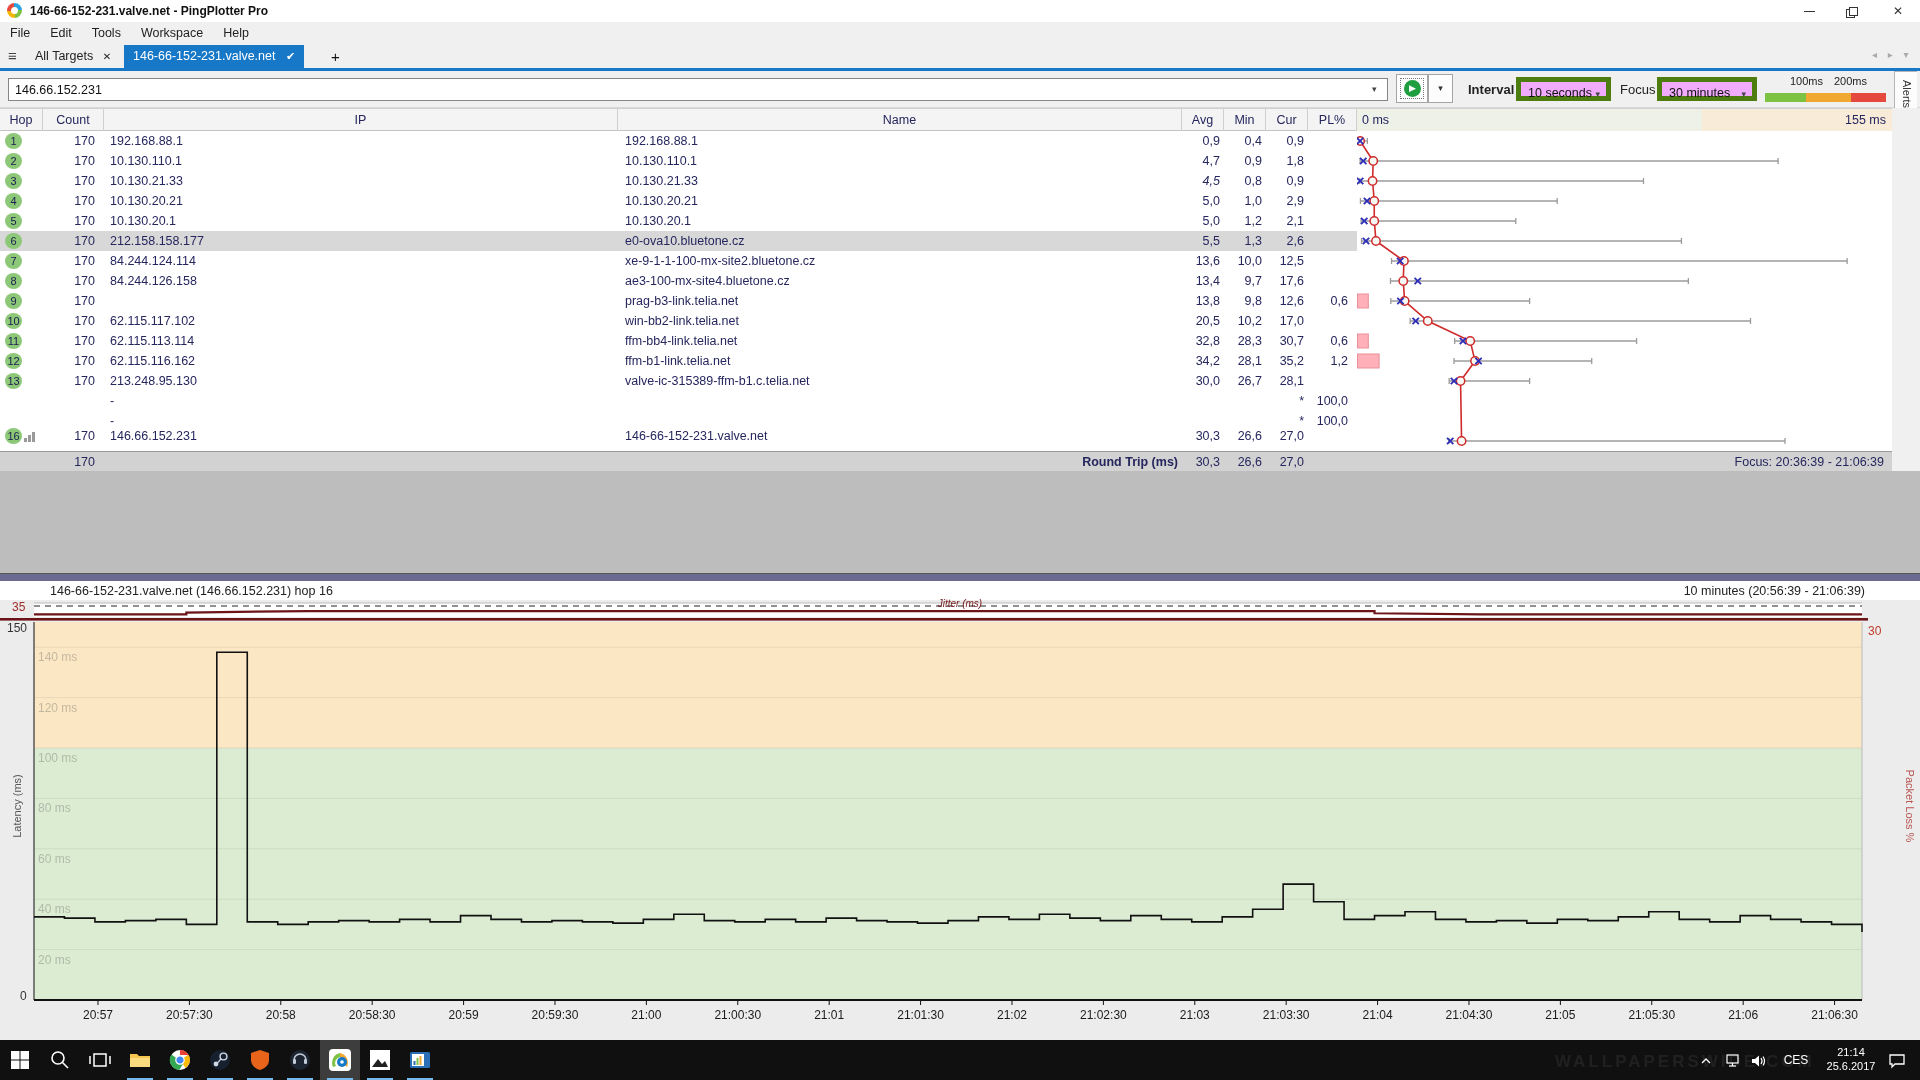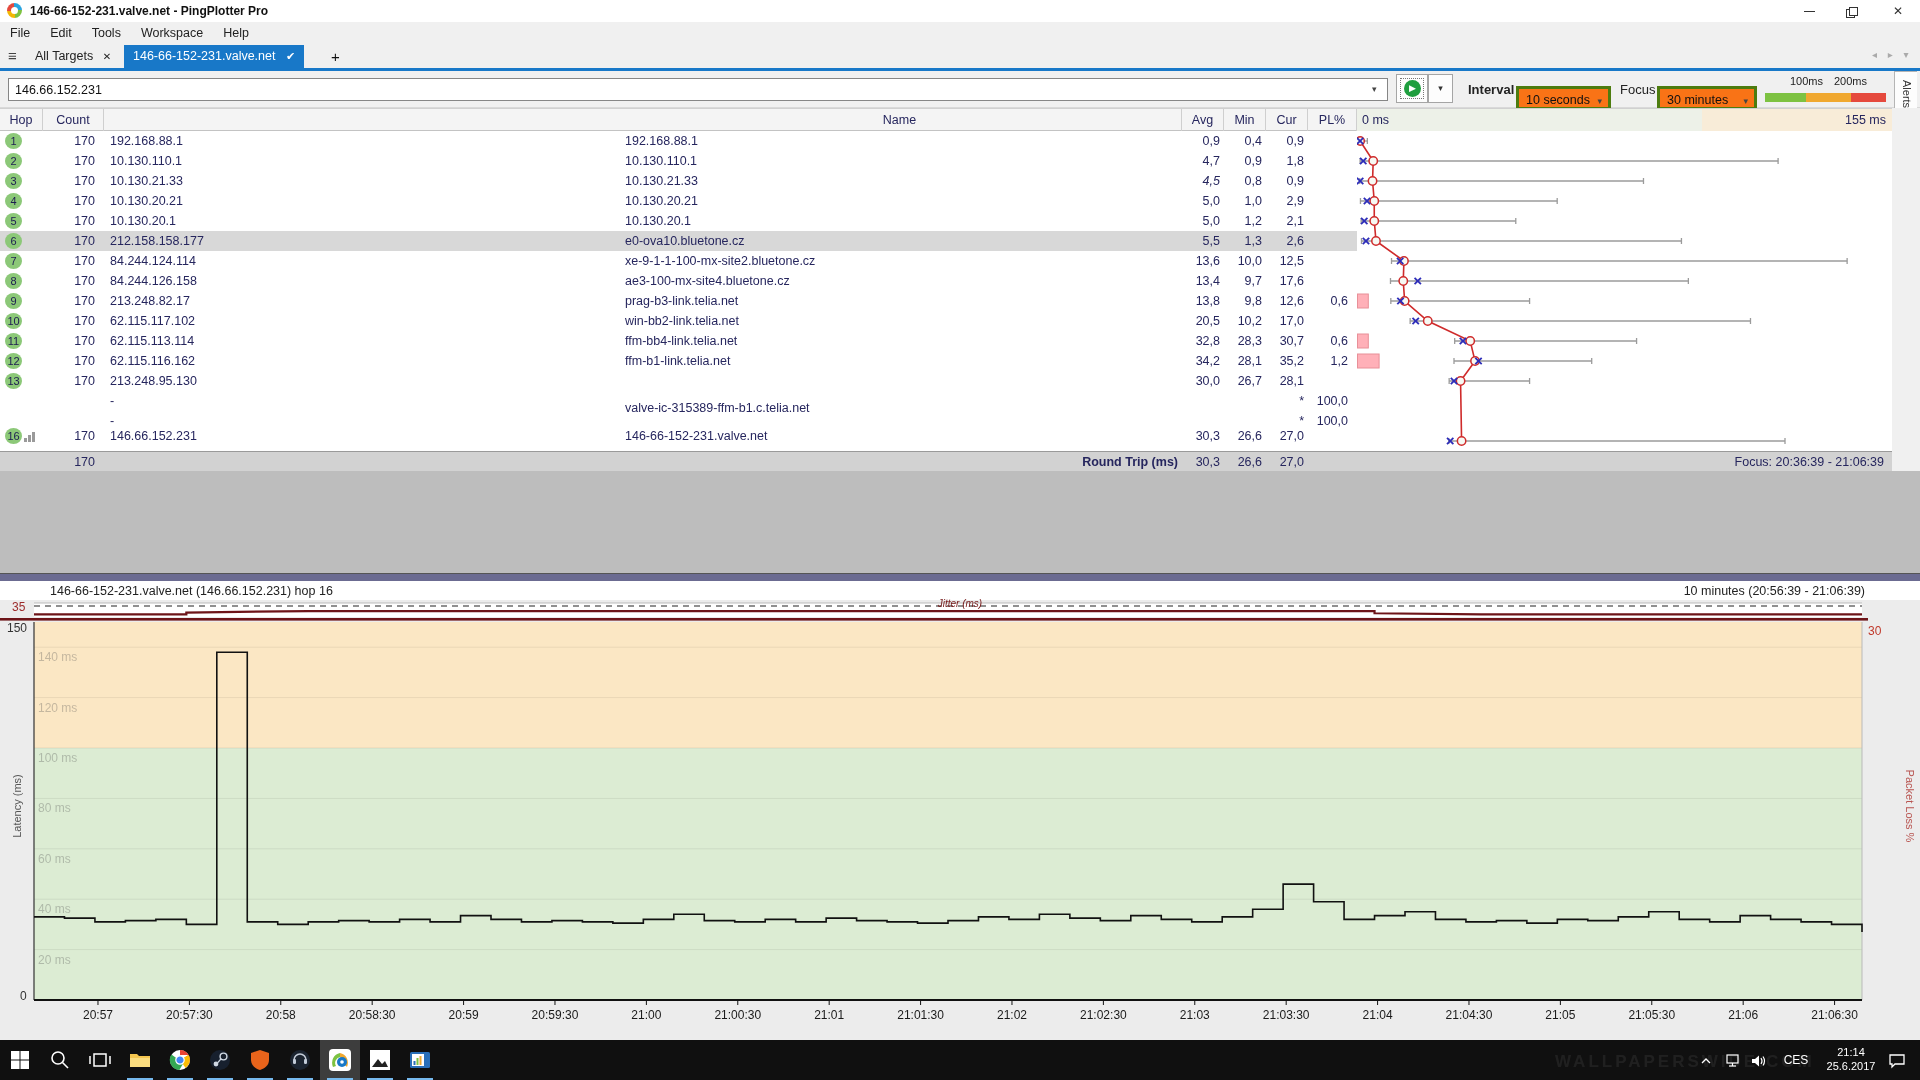--- a/index.html
+++ b/index.html
@@ -37,21 +37,21 @@
   #toolbar{left:0;top:71px;width:1920px;height:37px;background:#f0f0f0;border-bottom:1px solid #d9d9d9;}
   #addr{left:8px;top:7px;width:1380px;height:23px;background:#fff;border:1px solid #868686;font-size:12.5px;color:#111;padding:0 20px 0 6px;}
   #addr-arrow{left:1372px;top:13px;font-size:9px;color:#444;}
   .toolbtn{top:3px;height:29px;background:#fdfdfd;border:1px solid #a5a5a5;text-align:center;}
   #play-btn{left:1396px;width:32px;}
   #play-btn .dot{position:absolute;left:3px;top:3px;right:3px;bottom:3px;border:1px dotted #777;}
   #play-circle{position:absolute;left:7px;top:5px;width:17px;height:17px;border-radius:50%;background:#1e9e3e;color:#fff;font-size:9px;line-height:17px;text-align:center;}
   #play-drop{left:1428px;width:25px;font-size:9px;color:#333;line-height:27px;}
   .tool-label{top:11px;font-size:13px;color:#222;}
   #lbl-interval{left:1468px;font-weight:bold;} #lbl-focus{left:1620px;}
-  .combo{top:6px;height:24px;background:#f97316;border:3px solid #4d7c0f;font-size:12.5px;color:#111;line-height:22px;padding-left:7px;margin-top:9px;}
+  .combo{top:6px;height:24px;background:#f0abfc;border:5px solid #4d7c0f;font-size:12.5px;color:#111;line-height:22px;padding-left:7px;}
   .combo .arr{position:absolute;right:6px;top:1px;font-size:9px;color:#444;}
   #combo-interval{left:1516px;width:95px;}
   #combo-focus{left:1657px;width:100px;}
   #legend-bar{left:1765px;top:22px;width:121px;height:9px;}
   #legend-bar .seg{position:absolute;top:0;height:9px;}
   .legend-lbl{top:4px;font-size:11px;color:#222;}
   #alerts-tab{left:1894px;top:71px;width:23px;height:47px;background:#fdfdfd;border:1px solid #b5b5b5;border-right:none;
     writing-mode:vertical-rl;font-size:11px;color:#333;text-align:center;line-height:21px;}
 
   
@@ -162,20 +162,21 @@
         <span class="seg" style="left: 41px; width: 45px; background: rgb(240, 168, 48);"></span>
         <span class="seg" style="left: 86px; width: 35px; background: rgb(229, 73, 61);"></span>
       </span>
   </div>
   <div class="abs" id="alerts-tab">Alerts</div>
 
   <div class="abs" id="tbl-right-gutter"></div>
   <div class="abs" id="tbl-header">
       <span class="hcell" style="left: 0px; width: 43px;">Hop</span>
       <span class="hcell" style="left: 43px; width: 61px;">Count</span>
+      <span class="hcell" style="left: 104px; width: 514px;">IP</span>
       <span class="hcell" style="left: 618px; width: 564px;">Name</span>
       <span class="hcell" style="left: 1182px; width: 42px;">Avg</span>
       <span class="hcell" style="left: 1224px; width: 42px;">Min</span>
       <span class="hcell" style="left: 1266px; width: 42px;">Cur</span>
       <span class="hcell" style="left: 1308px; width: 49px;">PL%</span>
       <span id="lat-header" style="left: 1357px; width: 535px; background: linear-gradient(to right, rgb(237, 241, 232) 0px, rgb(237, 241, 232) 345px, rgb(248, 236, 216) 345px, rgb(248, 236, 216) 100%);">
         <span class="lh-left">0 ms</span>
         <span class="lh-center">Latency</span>
         <span class="lh-right">155 ms</span>
       </span>
@@ -258,21 +259,20 @@
         <span class="tcell" style="left: 104px; width: 514px; text-align: left; padding-left: 6px;">84.244.126.158</span>
         <span class="tcell" style="left: 618px; width: 564px; text-align: left; padding-left: 7px;">ae3-100-mx-site4.bluetone.cz</span>
         <span class="tcell" style="left: 1182px; width: 42px; text-align: right; padding-right: 4px;">13,4</span>
         <span class="tcell" style="left: 1224px; width: 42px; text-align: right; padding-right: 4px;">9,7</span>
         <span class="tcell" style="left: 1266px; width: 42px; text-align: right; padding-right: 4px;">17,6</span>
         <span class="tcell" style="left: 1308px; width: 49px; text-align: right; padding-right: 9px;"></span>
       </div>
       <div class="trow" style="top:160px;">
         <span class="hop-badge">9</span>
         <span class="tcell" style="left: 43px; width: 61px; text-align: right; padding-right: 9px;">170</span>
-        <span class="tcell" style="left: 104px; width: 514px; text-align: left; padding-left: 6px;">213.248.82.17</span>
         <span class="tcell" style="left: 618px; width: 564px; text-align: left; padding-left: 7px;">prag-b3-link.telia.net</span>
         <span class="tcell" style="left: 1182px; width: 42px; text-align: right; padding-right: 4px;">13,8</span>
         <span class="tcell" style="left: 1224px; width: 42px; text-align: right; padding-right: 4px;">9,8</span>
         <span class="tcell" style="left: 1266px; width: 42px; text-align: right; padding-right: 4px;">12,6</span>
         <span class="tcell" style="left: 1308px; width: 49px; text-align: right; padding-right: 9px;">0,6</span>
       </div>
       <div class="trow" style="top:180px;">
         <span class="hop-badge">10</span>
         <span class="tcell" style="left: 43px; width: 61px; text-align: right; padding-right: 9px;">170</span>
         <span class="tcell" style="left: 104px; width: 514px; text-align: left; padding-left: 6px;">62.115.117.102</span>
@@ -299,21 +299,21 @@
         <span class="tcell" style="left: 618px; width: 564px; text-align: left; padding-left: 7px;">ffm-b1-link.telia.net</span>
         <span class="tcell" style="left: 1182px; width: 42px; text-align: right; padding-right: 4px;">34,2</span>
         <span class="tcell" style="left: 1224px; width: 42px; text-align: right; padding-right: 4px;">28,1</span>
         <span class="tcell" style="left: 1266px; width: 42px; text-align: right; padding-right: 4px;">35,2</span>
         <span class="tcell" style="left: 1308px; width: 49px; text-align: right; padding-right: 9px;">1,2</span>
       </div>
       <div class="trow" style="top:240px;">
         <span class="hop-badge">13</span>
         <span class="tcell" style="left: 43px; width: 61px; text-align: right; padding-right: 9px;">170</span>
         <span class="tcell" style="left: 104px; width: 514px; text-align: left; padding-left: 6px;">213.248.95.130</span>
-        <span class="tcell" style="left: 618px; width: 564px; text-align: left; padding-left: 7px; margin-top: 27px;">valve-ic-315389-ffm-b1.c.telia.net</span>
+        <span class="tcell" style="left: 618px; width: 564px; text-align: left; padding-left: 7px;">valve-ic-315389-ffm-b1.c.telia.net</span>
         <span class="tcell" style="left: 1182px; width: 42px; text-align: right; padding-right: 4px;">30,0</span>
         <span class="tcell" style="left: 1224px; width: 42px; text-align: right; padding-right: 4px;">26,7</span>
         <span class="tcell" style="left: 1266px; width: 42px; text-align: right; padding-right: 4px;">28,1</span>
         <span class="tcell" style="left: 1308px; width: 49px; text-align: right; padding-right: 9px;"></span>
       </div>
       <div class="trow" style="top:260px;">
         <span class="tcell" style="left: 43px; width: 61px; text-align: right; padding-right: 9px;"></span>
         <span class="tcell" style="left: 104px; width: 514px; text-align: left; padding-left: 6px;">-</span>
         <span class="tcell" style="left: 618px; width: 564px; text-align: left; padding-left: 7px;"></span>
         <span class="tcell" style="left: 1182px; width: 42px; text-align: right; padding-right: 4px;"></span>

